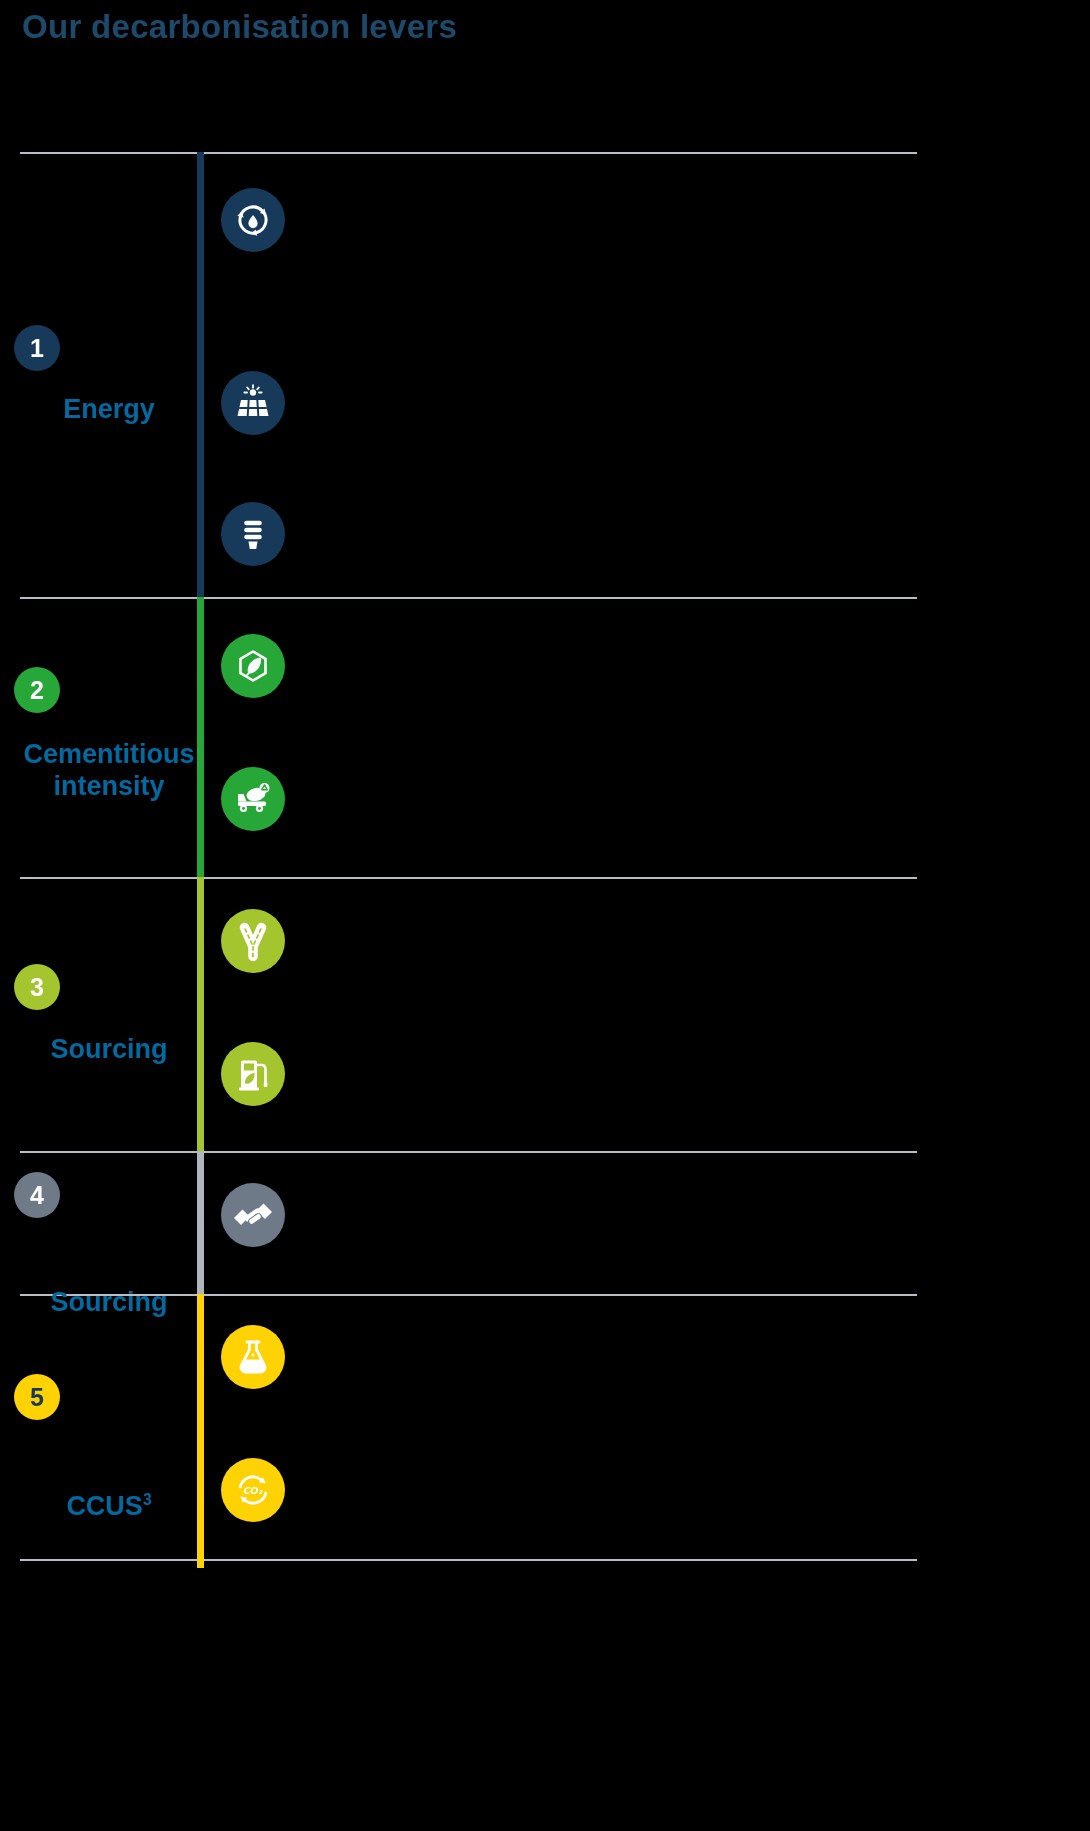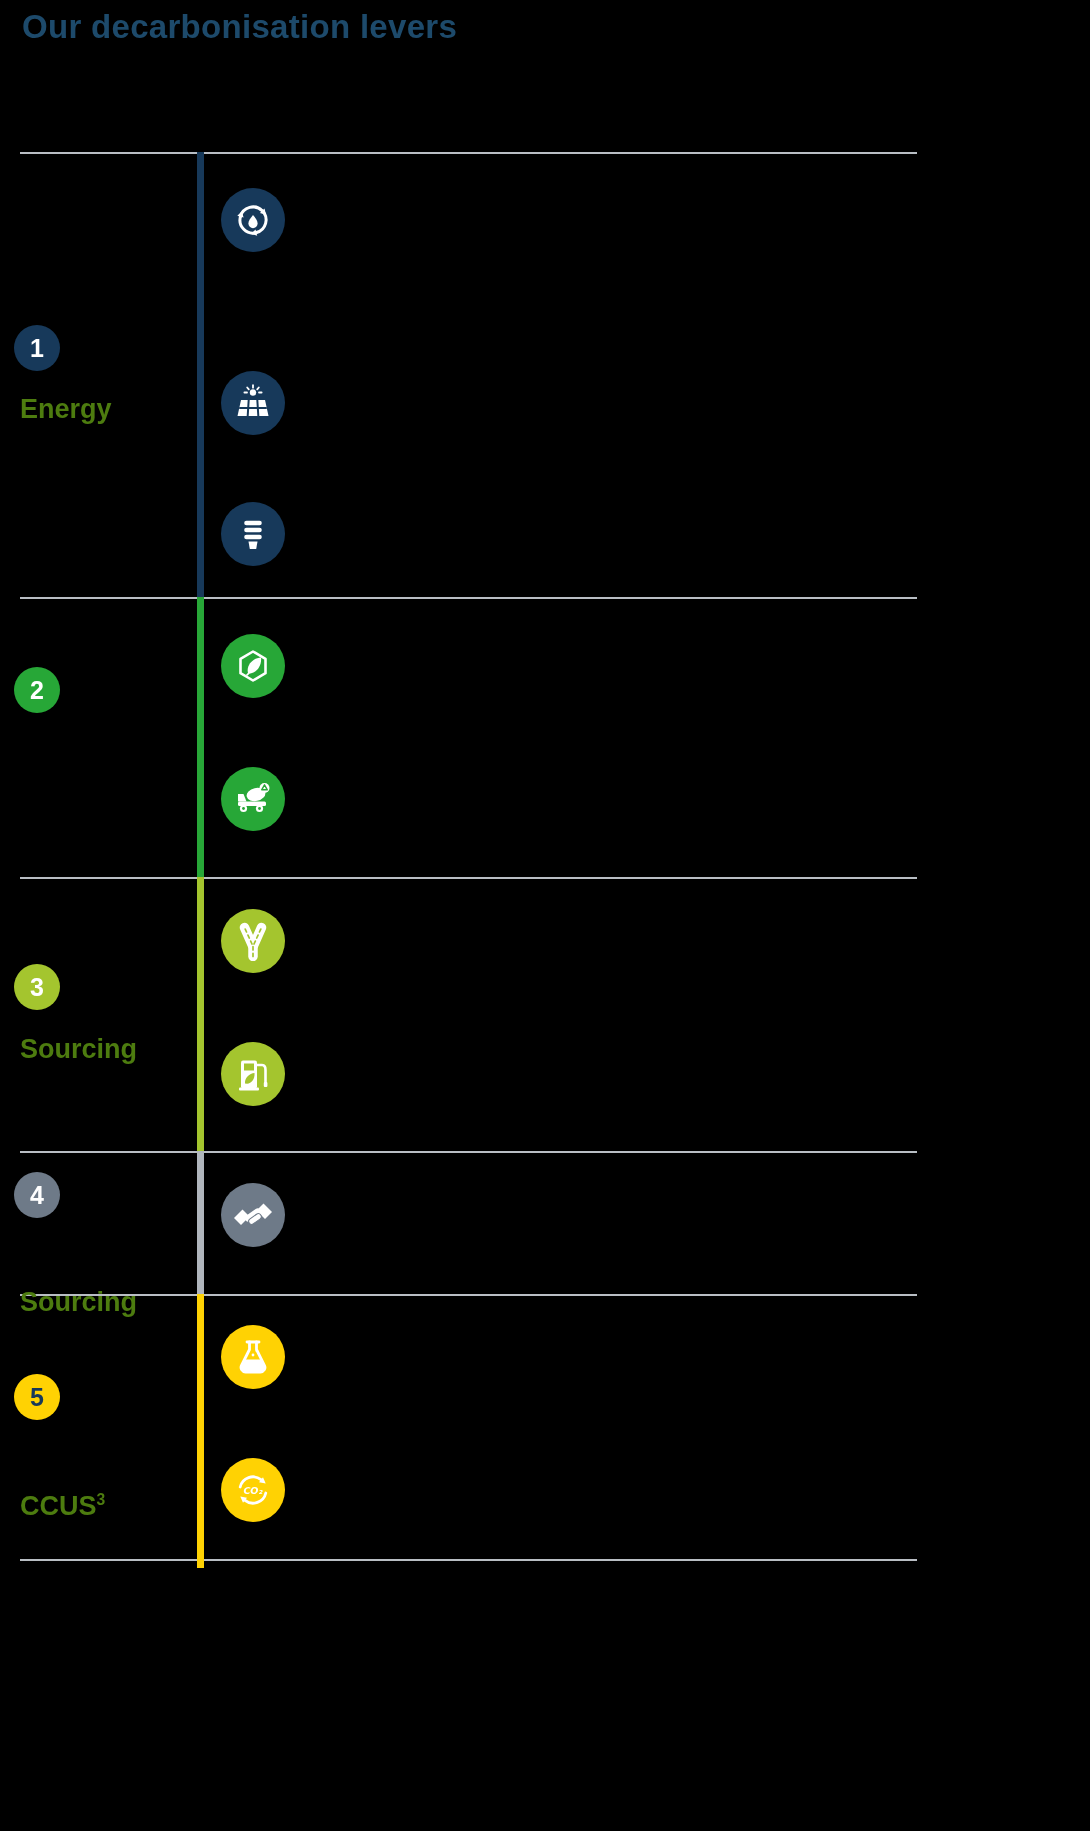--- a/index.html
+++ b/index.html
@@ -1,17 +1,17 @@
 <!DOCTYPE html>
 <html><head>
 <meta charset="utf-8">
 <style>
   html,body { margin:0; padding:0; background:#000; }
   body { width:1090px; height:1831px; font-family:"Liberation Sans", sans-serif; }
-  .stage { position:relative; width:1090px; height:1831px; background:#000; overflow:hidden; }
+  .stage { position:relative; width:1090px; height:1831px; background:#000; overflow:hidden;text-align:center; }
 
   .title { position:absolute; left:22px; top:8px; font-size:33px; font-weight:bold;
            color:#1d4a6b; letter-spacing:0.3px; }
 
   .hr { position:absolute; left:20px; width:897px; height:2px; background:#b9bec4; }
 
   .vbar { position:absolute; left:197px; width:7px; }
   .vbar.s1 { background:#17395a; }
   .vbar.s2 { background:#27a737; }
   .vbar.s3 { background:#a4c52e; }
@@ -29,21 +29,21 @@
   .badge { position:absolute; left:14px; width:46px; height:46px; border-radius:50%;
            display:flex; align-items:center; justify-content:center;
            font-size:25px; font-weight:bold; color:#ffffff; }
   .badge.s1 { background:#17395a; }
   .badge.s2 { background:#27a737; }
   .badge.s3 { background:#a4c52e; }
   .badge.s4 { background:#6e7a88; }
   .badge.s5 { background:#ffd203; color:#17395a; }
 
   .label { position:absolute; left:20px; width:178px; font-size:27px; font-weight:bold;
-           color:#4d7c0f; line-height:1.2; }
+           color:#0369a1; line-height:1.2; }
   .label sup { font-size:0.58em; }
 
   svg { display:block; }
   .co2text { font-family:"DejaVu Sans", sans-serif; }
 </style>
 </head>
 <body>
 
 <div class="stage">
 
@@ -113,20 +113,21 @@
         <line x1="-6.5" y1="-4" x2="6.5" y2="-4"></line>
         <line x1="-6.5" y1="3" x2="6.5" y2="3"></line>
       </g>
       <path d="M -4.5,7.5 L 4.5,7.5 L 3.2,15 L -3.2,15 Z" fill="#fff"></path>
     </svg>
   </div>
 
   <div class="badge s2" style="top:667px">
     <span>2</span>
   </div>
+  <div class="label" style="top:738px">Cementitious intensity</div>
 
   <div class="circ s2" style="top:634px">
     <svg viewBox="-20 -20 40 40" width="40" height="40">
       <path d="M 0,-14.5 L 12.5,-7.2 L 12.5,7.2 L 0,14.5 L -12.5,7.2 L -12.5,-7.2 Z" fill="none" stroke="#fff" stroke-width="2.6" stroke-linejoin="round"></path>
       <path d="M -5,7 C -7,-1 0,-8 8,-8.5 C 9,-1 4,6.5 -2.5,7.5 Z" fill="#fff"></path>
       <path d="M -6.5,9.5 C -3,6 2,1.5 6,-4" stroke="#fff" stroke-width="1.6" fill="none"></path>
     </svg>
   </div>
 
   <div class="circ s2" style="top:767px">

